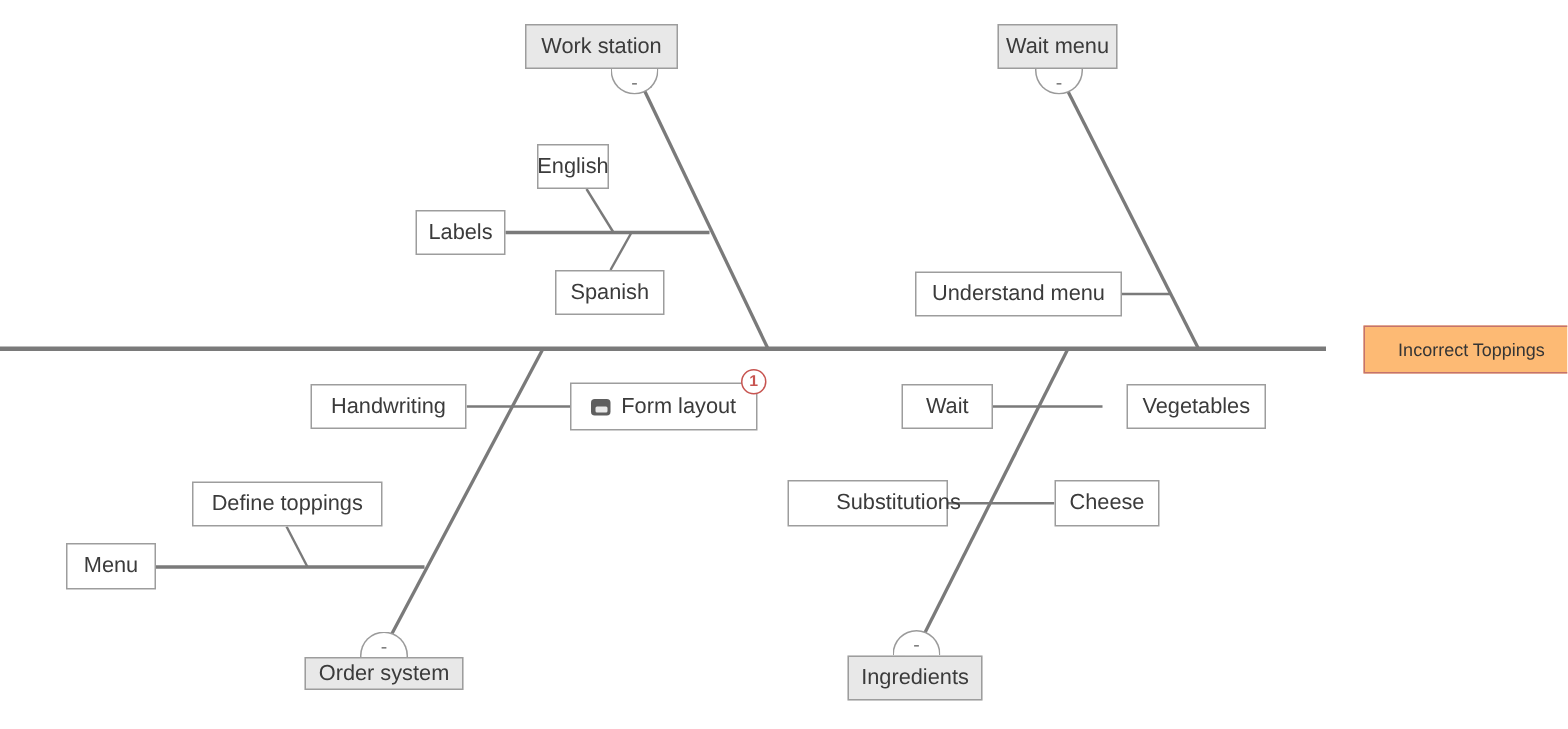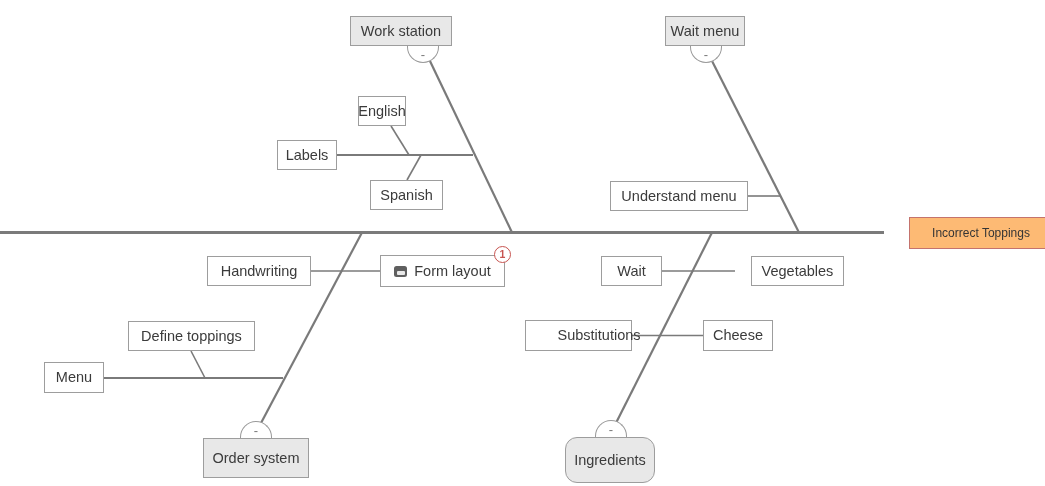--- a/index.html
+++ b/index.html
@@ -75,22 +75,22 @@
   </div>
   <div class="toggle half-right" style="left:312px;top:141px;">
     <span>-</span>
   </div>
   <div class="toggle half-right" style="left:76px;top:364px;">
     <span>-</span>
   </div>
 
   <div class="box category" style="left:350px;top:16px;width:102px;height:30px;">Work station</div>
   <div class="box category" style="left:665px;top:16px;width:80px;height:30px;">Wait menu</div>
-  <div class="box category" style="left:203px;top:438px;width:106px;height:40px;">Order system</div>
-  <div class="box category" style="left:565px;top:437px;width:90px;height:46px;border-radius:12px;">Ingredients</div>
+  <div class="box category" style="left:203px;top:438px;width:106px;height:22px;">Order system</div>
+  <div class="box category" style="left:565px;top:437px;width:90px;height:30px;">Ingredients</div>
 
   <div class="box effect" style="left:884px;top:217px;width:144px;height:32px;">Incorrect Toppings</div>
 
   <div class="box" style="left:253px;top:140px;width:60px;height:30px;margin-left:24px;">Labels</div>
   <div class="box" style="left:358px;top:96px;width:48px;height:30px;">English</div>
   <div class="box" style="left:370px;top:180px;width:73px;height:30px;">Spanish</div>
 
   <div class="box" style="left:610px;top:181px;width:138px;height:30px;">Understand menu</div>
 
   <div class="box" style="left:207px;top:256px;width:104px;height:30px;">Handwriting</div>

